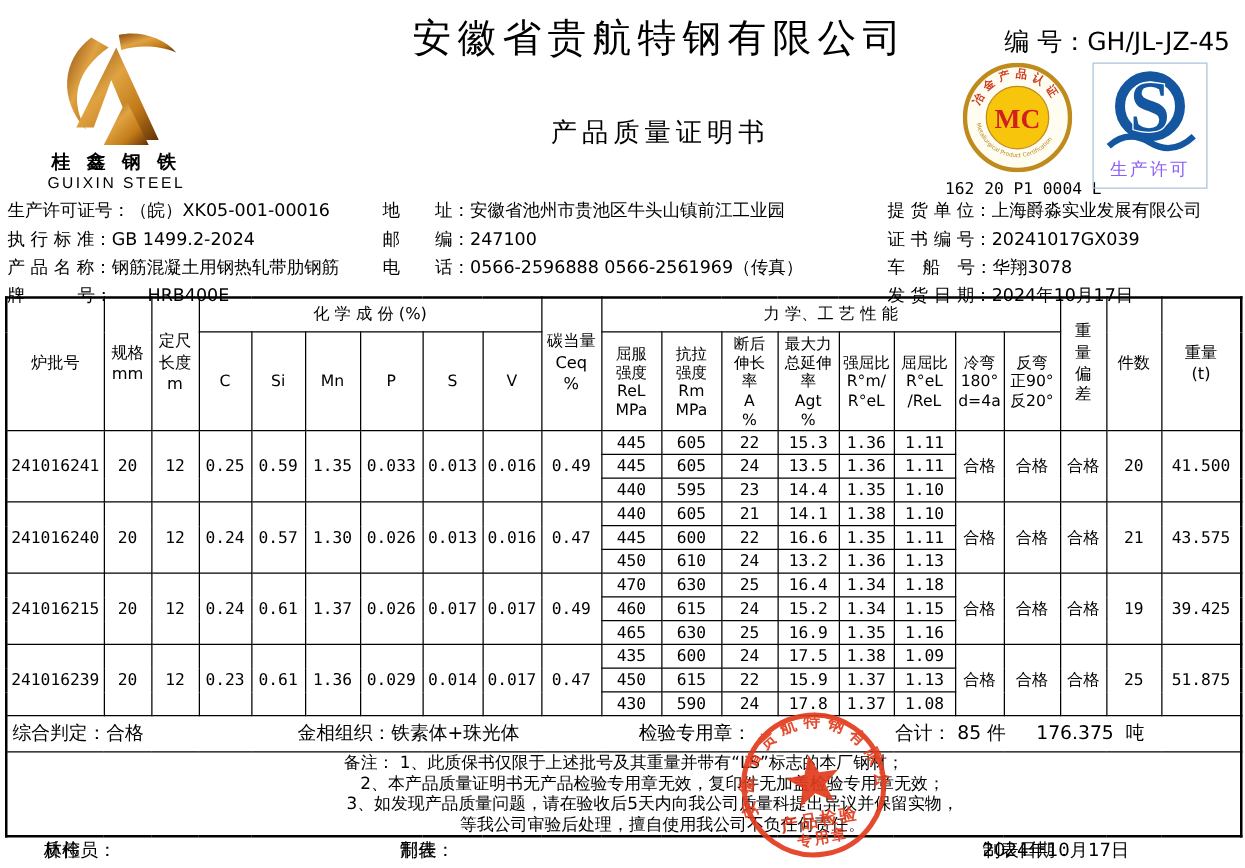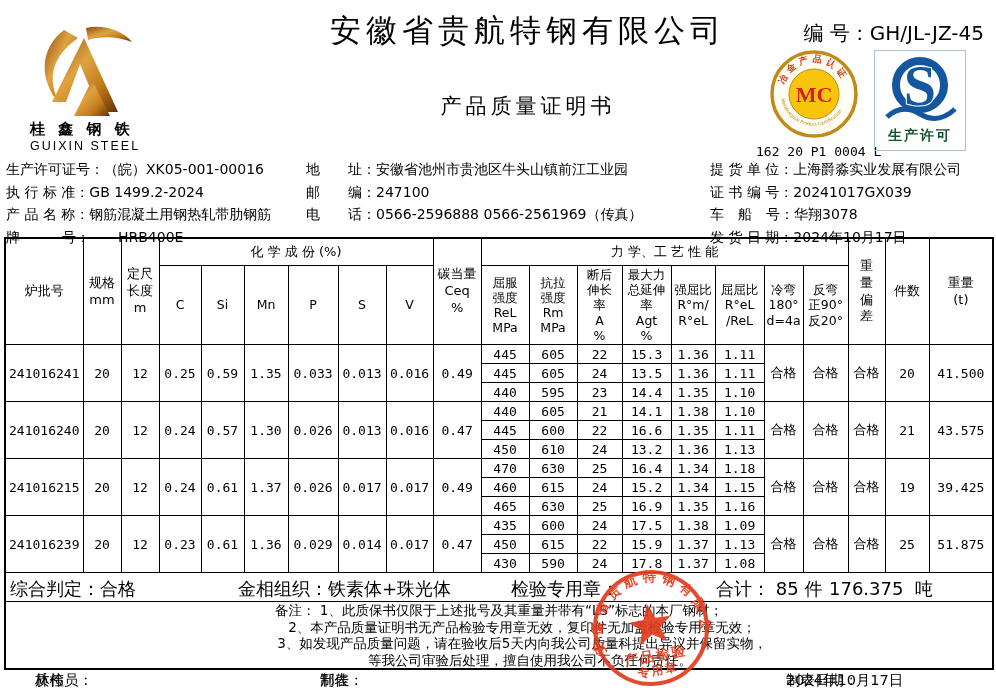--- a/index.html
+++ b/index.html
@@ -4,43 +4,43 @@
 <style>
   html,body{margin:0;padding:0;background:#fff;}
   .page{position:relative;width:996px;height:694px;background:#fff;color:#000;
         font-family:"DejaVu Sans",sans-serif;overflow:hidden;}
   
   .company-title{position:absolute;left:120px;right:60px;top:10px;text-align:center;
         font-family:"Liberation Serif","DejaVu Serif",serif;font-size:31px;letter-spacing:5px;}
   .doc-subtitle{position:absolute;left:120px;right:60px;top:92px;text-align:center;
         font-family:"Liberation Serif","DejaVu Serif",serif;font-size:21px;letter-spacing:4px;}
   .doc-number{position:absolute;right:12px;top:20px;font-size:20px;}
-  .logo-block{position:absolute;left:30px;top:24px;width:126px;text-align:left;}
+  .logo-block{position:absolute;left:30px;top:24px;width:126px;text-align:center;}
   .logo-cn{font-size:15px;font-weight:bold;letter-spacing:4px;margin-top:-2px;white-space:nowrap;}
   .logo-en{font-size:12.5px;letter-spacing:2px;font-family:Liberation Sans, sans-serif;white-space:nowrap;}
   .mc-block{position:absolute;left:756px;top:50px;width:116px;text-align:center;}
   .mc-code{font-size:13px;font-family:"DejaVu Sans Mono",monospace;margin-top:2px;white-space:nowrap;text-align:right;}
   .qs-block{position:absolute;left:874px;top:50px;width:92px;height:101px;border:1px solid #a9c3dc;
         text-align:center;box-sizing:border-box;}
-  .qs-label{color:#14532d;font-weight:bold;font-size:14px;letter-spacing:2px;margin-top:-4px;}
+  .qs-label{color:#8b5cf6;font-weight:normal;font-size:14px;letter-spacing:2px;margin-top:-4px;}
   
   .info{position:absolute;top:158px;left:0;width:996px;font-size:14px;}
   .info-col{position:absolute;top:0;white-space:nowrap;}
   .info-col .info-line{line-height:22.5px;height:22.5px;}
   #info-left{left:6px;} #info-mid{left:306px;} #info-right{left:710px;}
   
   table.qt{position:absolute;left:4px;top:237px;width:988px;border-collapse:collapse;table-layout:fixed;
         border:2px solid #000;}
   table.qt th,table.qt td{border:1px solid #000;padding:0;text-align:center;font-weight:normal;}
   table.qt th{font-size:13px;white-space:pre-line;line-height:1.3;}
   tr.h1 th{height:26px;}
   tr.h2 th{height:78px;font-size:12.5px;line-height:1.22;}
   td.c{height:18px;font-size:13px;font-family:"DejaVu Sans Mono","DejaVu Sans",monospace;}
   td.cjk{font-family:"DejaVu Sans",sans-serif;}
-  td.summary-cell{height:28px;position:relative;text-align:left;font-size:18px;}
+  td.summary-cell{height:28px;position:relative;text-align:left;font-size:15px;}
   .sum-item{position:absolute;top:4px;white-space:nowrap;}
   td.notes-cell{height:66px;text-align:left;vertical-align:top;font-size:13.5px;line-height:16.5px;
         padding:3px 4px 0 4px;}
   .note-line{white-space:nowrap;}
   .indent1{padding-left:46px;} .indent2{padding-left:62px;}
   
   .footer{position:absolute;top:671px;left:0;width:996px;font-size:14.5px;}
   .footer span{position:absolute;white-space:nowrap;}
   #f-inspector{left:35px;} #f-tabulator{left:320px;} #f-date{left:786px;}
   

